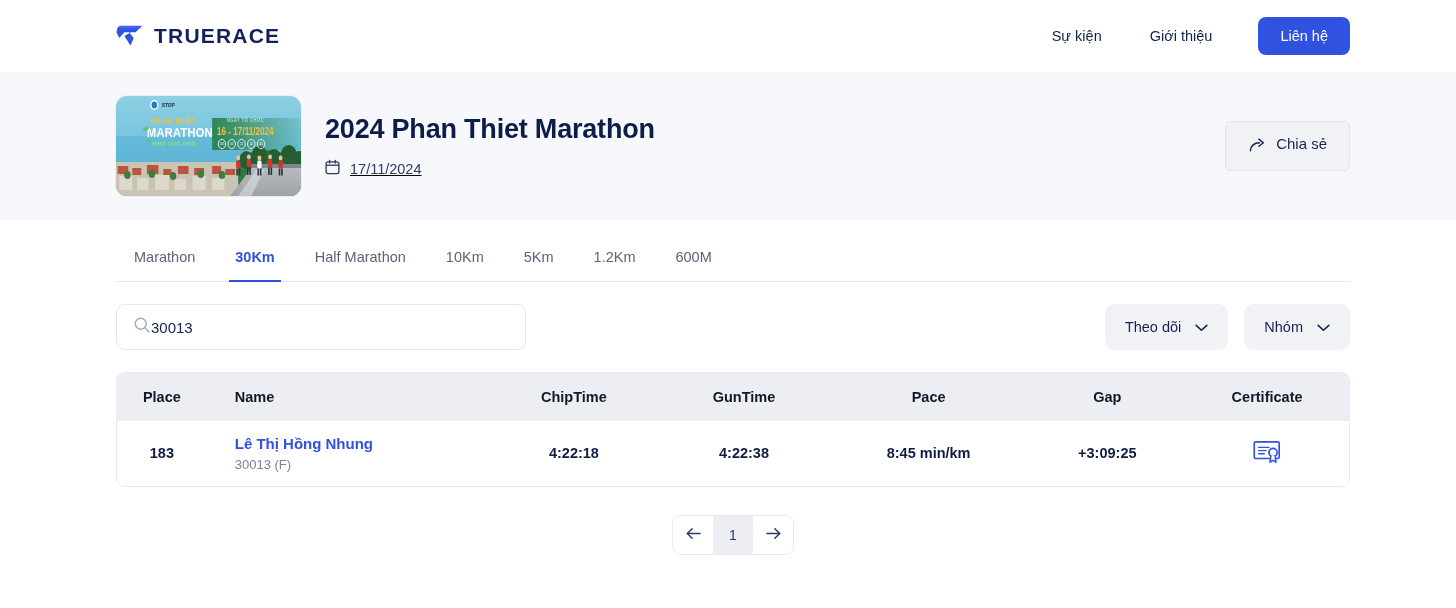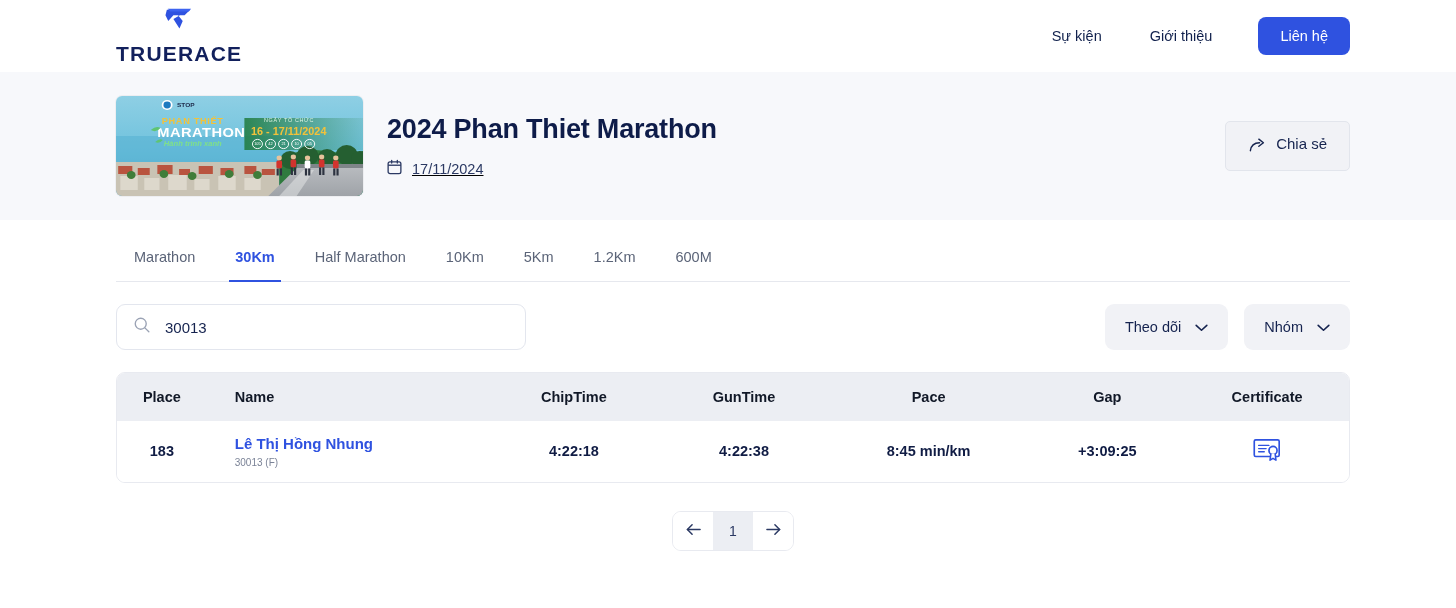--- a/index.html
+++ b/index.html
@@ -13,21 +13,21 @@
 
   
   .site-header {
     height: 72px;
     background: #ffffff;
     display: flex;
     align-items: center;
     padding: 0 106px 0 116px;
     justify-content: space-between;
   }
-  .brand { display: flex; align-items: center; gap: 10px; flex-direction: column; }
+  .brand { display: flex; align-items: center; gap: 10px; }
   .brand-mark { width: 28px; height: 26px; display: block; }
   .brand-text {
     font-size: 21px;
     font-weight: bold;
     letter-spacing: 1.2px;
     color: #12205c;
   }
   .main-nav { display: flex; align-items: center; gap: 0; }
   .nav-link {
     font-size: 14.5px;
@@ -51,23 +51,23 @@
   
   .event-band {
     background: #f7f8fb;
     height: 148px;
     padding: 0 106px 0 116px;
     display: flex;
     align-items: center;
     gap: 24px;
   }
   .event-thumb {
-    width: 247px;
+    width: 185px;
     height: 100px;
-    border-radius: 6px;
+    border-radius: 11px;
     overflow: hidden;
     flex: 0 0 auto;
     position: relative;
     box-shadow: 0 0 0 1px rgba(0,0,0,0.04);
   }
   .event-thumb svg { display: block; width: 100%; height: 100%; }
   .event-meta { flex: 1 1 auto; min-width: 0; }
   .event-title {
     font-size: 27px;
     font-weight: bold;
@@ -140,21 +140,20 @@
     margin-top: 22px;
   }
   .search-box {
     width: 410px;
     height: 46px;
     border: 1px solid #e3e6ee;
     border-radius: 9px;
     display: flex;
     align-items: center;
     padding: 0 16px;
-    gap: 14px;
     background: #fff;
   }
   .search-box input {
     border: none;
     outline: none;
     font-size: 15px;
     color: #15234f;
     font-family: inherit;
     width: 100%;
     background: transparent;
@@ -212,21 +211,21 @@
     color: #2f52e0;
     font-size: 15px;
     font-weight: bold;
     text-decoration: none;
     display: block;
     line-height: 1.25;
     cursor: pointer;
   }
   .runner-bib {
     color: #7b8397;
-    font-size: 10px;
+    font-size: 13px;
     font-weight: normal;
     margin-top: 3px;
   }
   .cert-icon { cursor: pointer; display: inline-block; vertical-align: middle; }
 
   
   .pagination {
     display: flex;
     justify-content: center;
     margin-top: 28px;

